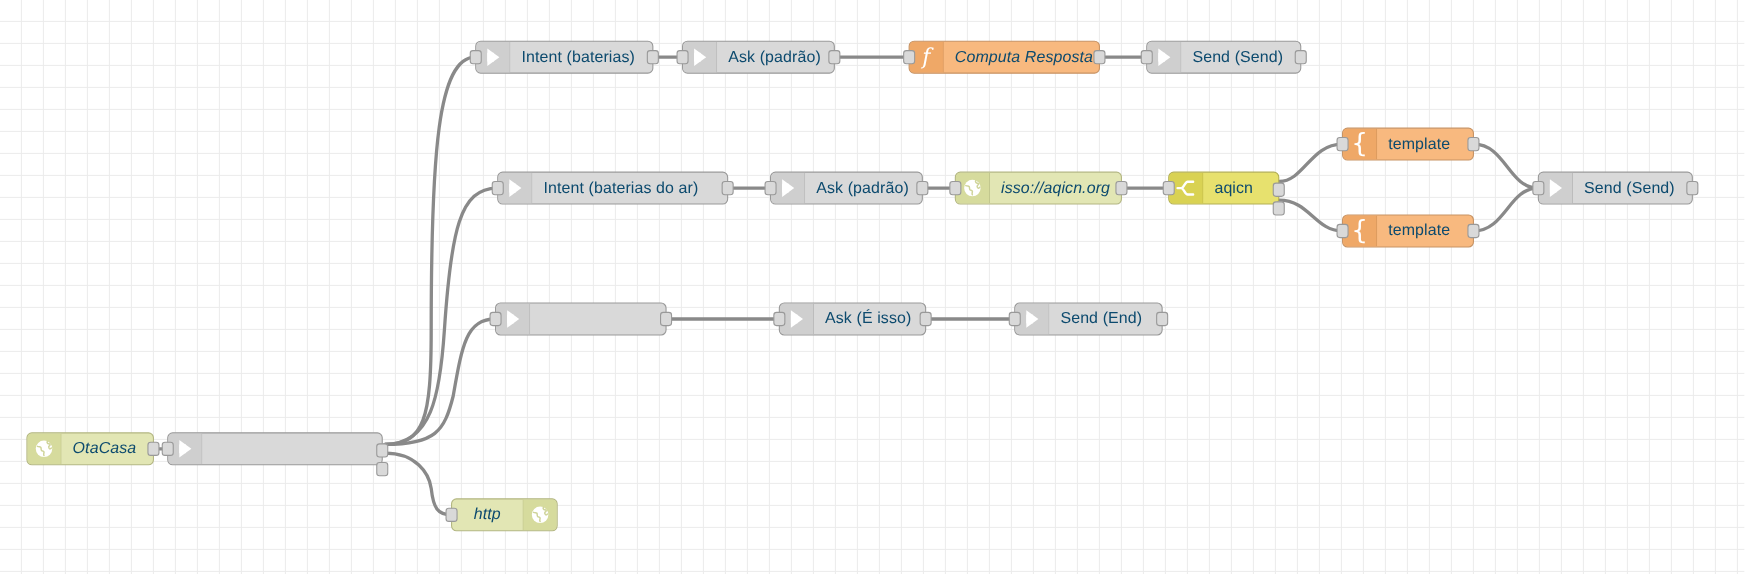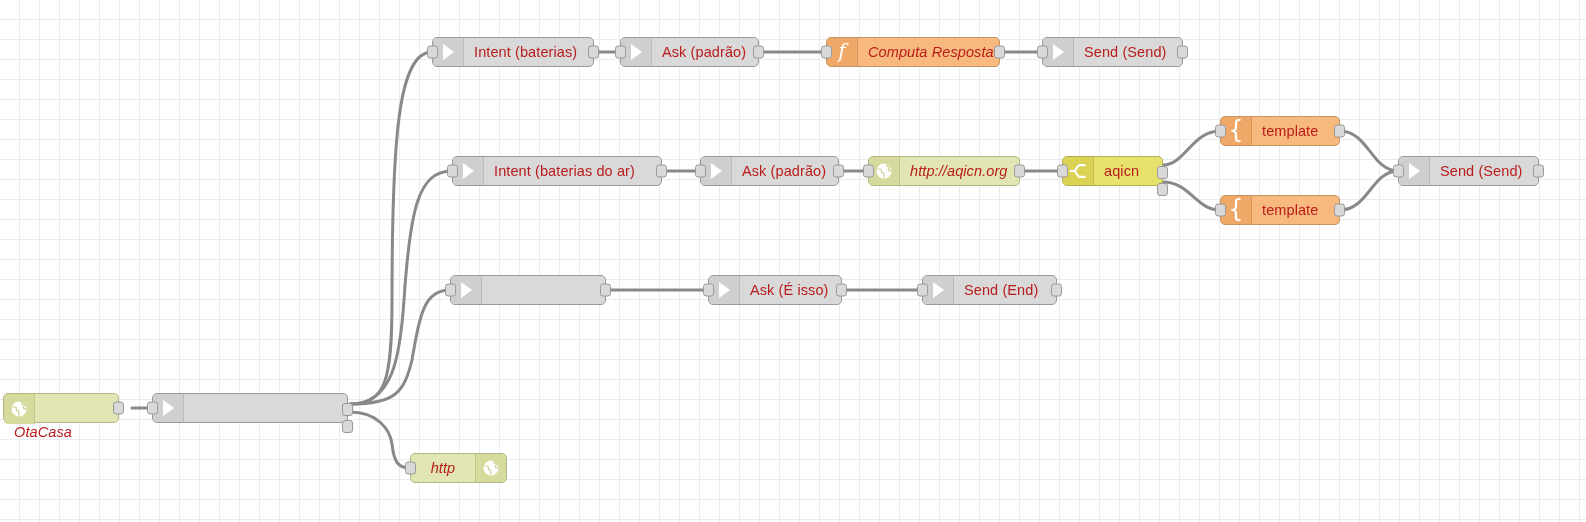--- a/index.html
+++ b/index.html
@@ -58,21 +58,21 @@
     border-right: none;
     border-left: 1px solid rgba(0,0,0,0.09);
     border-radius: 0 4px 4px 0;
   }
   .node-label {
     flex: 1 1 auto;
     display: flex;
     align-items: center;
     padding: 0 10px;
     font-size: 14.5px;
-    color: #b91c1c;
+    color: #0c4a6e;
     white-space: nowrap;
     letter-spacing: 0.1px;
   }
   .node-label.center { justify-content: center; }
   .node-label.italic { font-style: italic; }
 
   
   .n-gray        { background: #d9d9d9; }
   .n-gray  .node-icon  { background: #cfcfcf; }
   .n-orange      { background: #f8b97f; border-color: #c79364; }
@@ -212,21 +212,21 @@
         <div class="port in"></div>
         <div class="port out"></div>
       </div>
       <div class="node n-yellowpale" style="left: 868px; top: 156px; width: 152px;">
         <div class="node-icon">
           <svg class="glyph-globe" viewBox="0 0 24 24">
             <circle cx="12" cy="12" r="10" fill="#ffffff"></circle>
             <path d="M4 9c2 1 3 0 4 1s0 3 1 4 3 0 3 2-1 3 0 4M16 3c-1 2 1 3 2 3s2 1 1 2-2 1-1 3 2 1 3 0" fill="none" stroke="#cfd49a" stroke-width="1.8" stroke-linecap="round" stroke-linejoin="round"></path>
           </svg>
         </div>
-        <div class="node-label italic">http://aqicn.org</div>
+        <div class="node-label italic">isso://aqicn.org</div>
         <div class="port in"></div>
         <div class="port out"></div>
       </div>
       <div class="node n-yellow" style="left: 1062px; top: 156px; width: 101px;">
         <div class="node-icon">
           <svg class="glyph-switch" viewBox="0 0 24 24">
             <path d="M3 12h4c3 0 4-7 7-7h6M7 12c3 0 4 7 7 7h6" fill="none" stroke="#ffffff" stroke-width="2.6" stroke-linecap="round" stroke-linejoin="round"></path>
           </svg>
         </div>
         <div class="node-label">aqicn</div>
@@ -274,21 +274,21 @@
         <div class="port out"></div>
       </div>
       <div class="node n-gray" style="left: 922px; top: 275px; width: 135px;">
         <div class="node-icon">
           <div class="glyph-arrow"></div>
         </div>
         <div class="node-label">Send (End)</div>
         <div class="port in"></div>
         <div class="port out"></div>
       </div>
-      <div class="node n-yellowpale" style="left: 3px; top: 393px; width: 116px; flex-direction: column;">
+      <div class="node n-yellowpale" style="left: 24px; top: 393px; width: 116px;">
         <div class="node-icon">
           <svg class="glyph-globe" viewBox="0 0 24 24">
             <circle cx="12" cy="12" r="10" fill="#ffffff"></circle>
             <path d="M4 9c2 1 3 0 4 1s0 3 1 4 3 0 3 2-1 3 0 4M16 3c-1 2 1 3 2 3s2 1 1 2-2 1-1 3 2 1 3 0" fill="none" stroke="#cfd49a" stroke-width="1.8" stroke-linecap="round" stroke-linejoin="round"></path>
           </svg>
         </div>
         <div class="node-label italic">OtaCasa</div>
         <div class="port out"></div>
       </div>
       <div class="node n-gray" style="left: 152px; top: 393px; width: 196px;">

